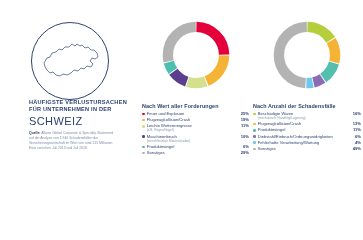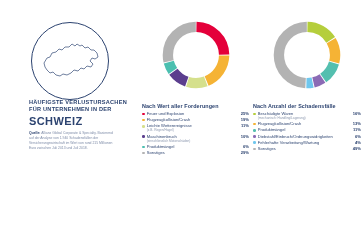--- a/index.html
+++ b/index.html
@@ -23,21 +23,21 @@
   .headline{
     position:absolute;left:29px;top:99px;width:104px;
     color:#2C4370;
     font-size:5.6px;line-height:7.2px;
     font-weight:700;letter-spacing:.25px;
     text-transform:uppercase;
   }
   .headline-big{
     position:absolute;left:29px;top:115px;width:104px;
     color:#2C4370;font-size:11px;line-height:12px;
-    letter-spacing:.4px;font-weight:700;
+    letter-spacing:.4px;font-weight:400;
   }
   .source{
     position:absolute;left:29px;top:131px;width:86px;
     font-size:3.4px;line-height:5.1px;color:#7E8CA8;
   }
   .source b{color:#2C4370;font-weight:700;}
 
   
   .chart-col{width:111px;position:relative;}
   .chart-col.right{width:112px;}

